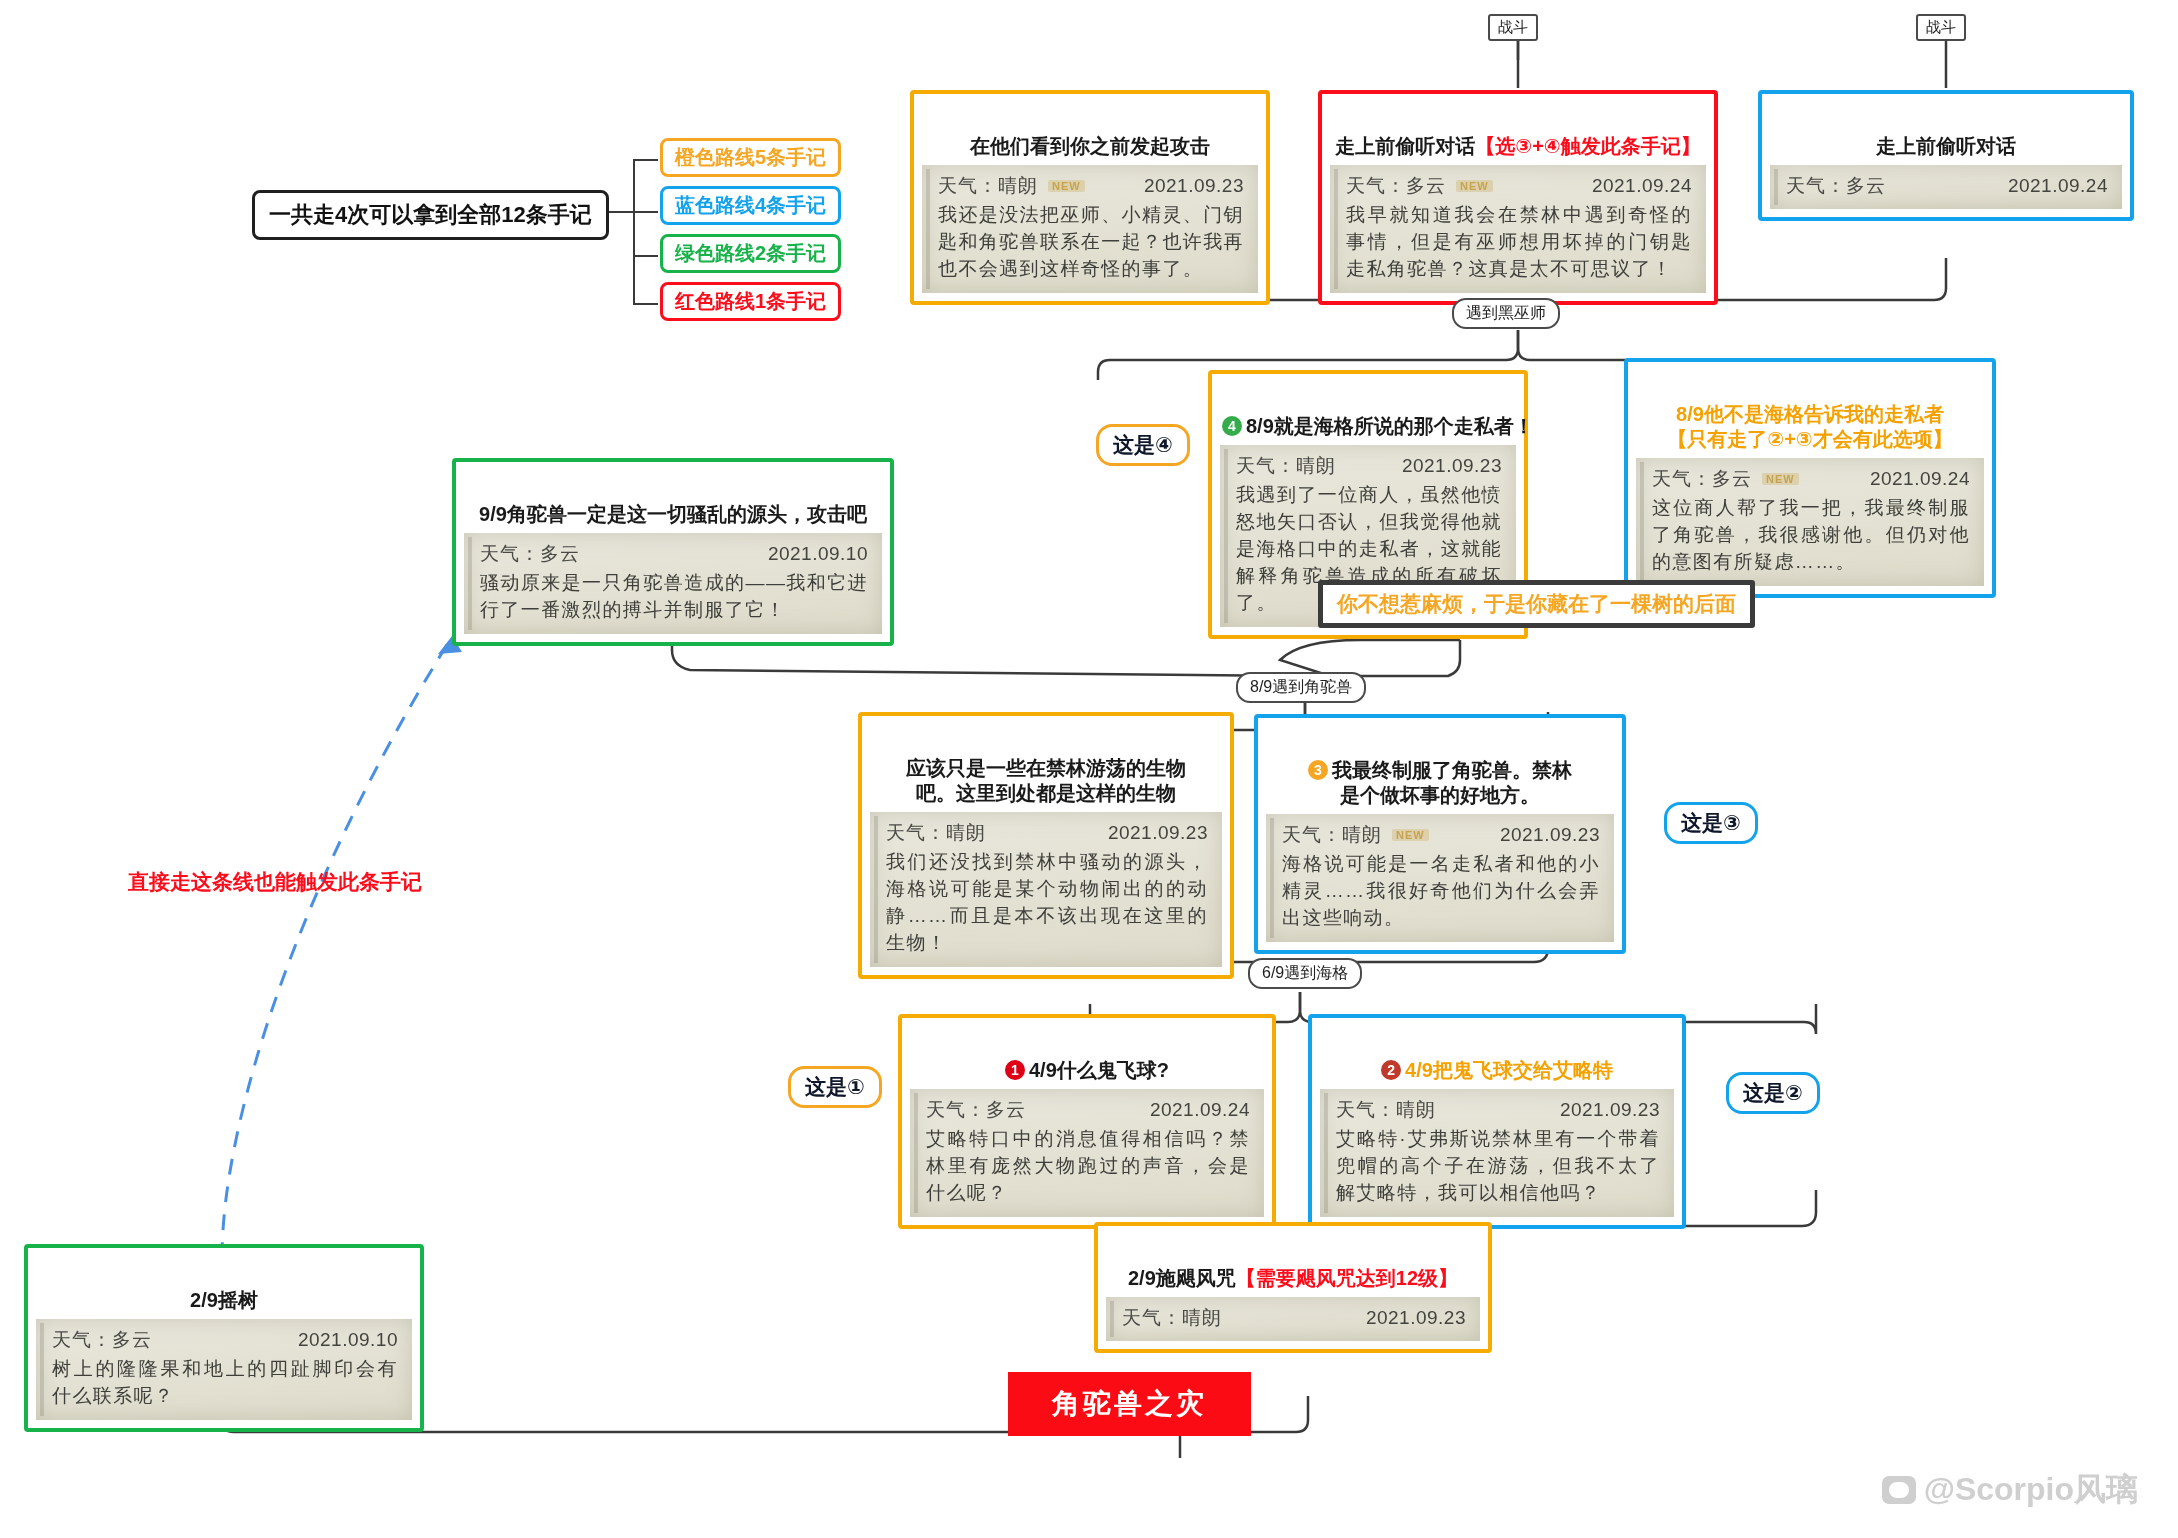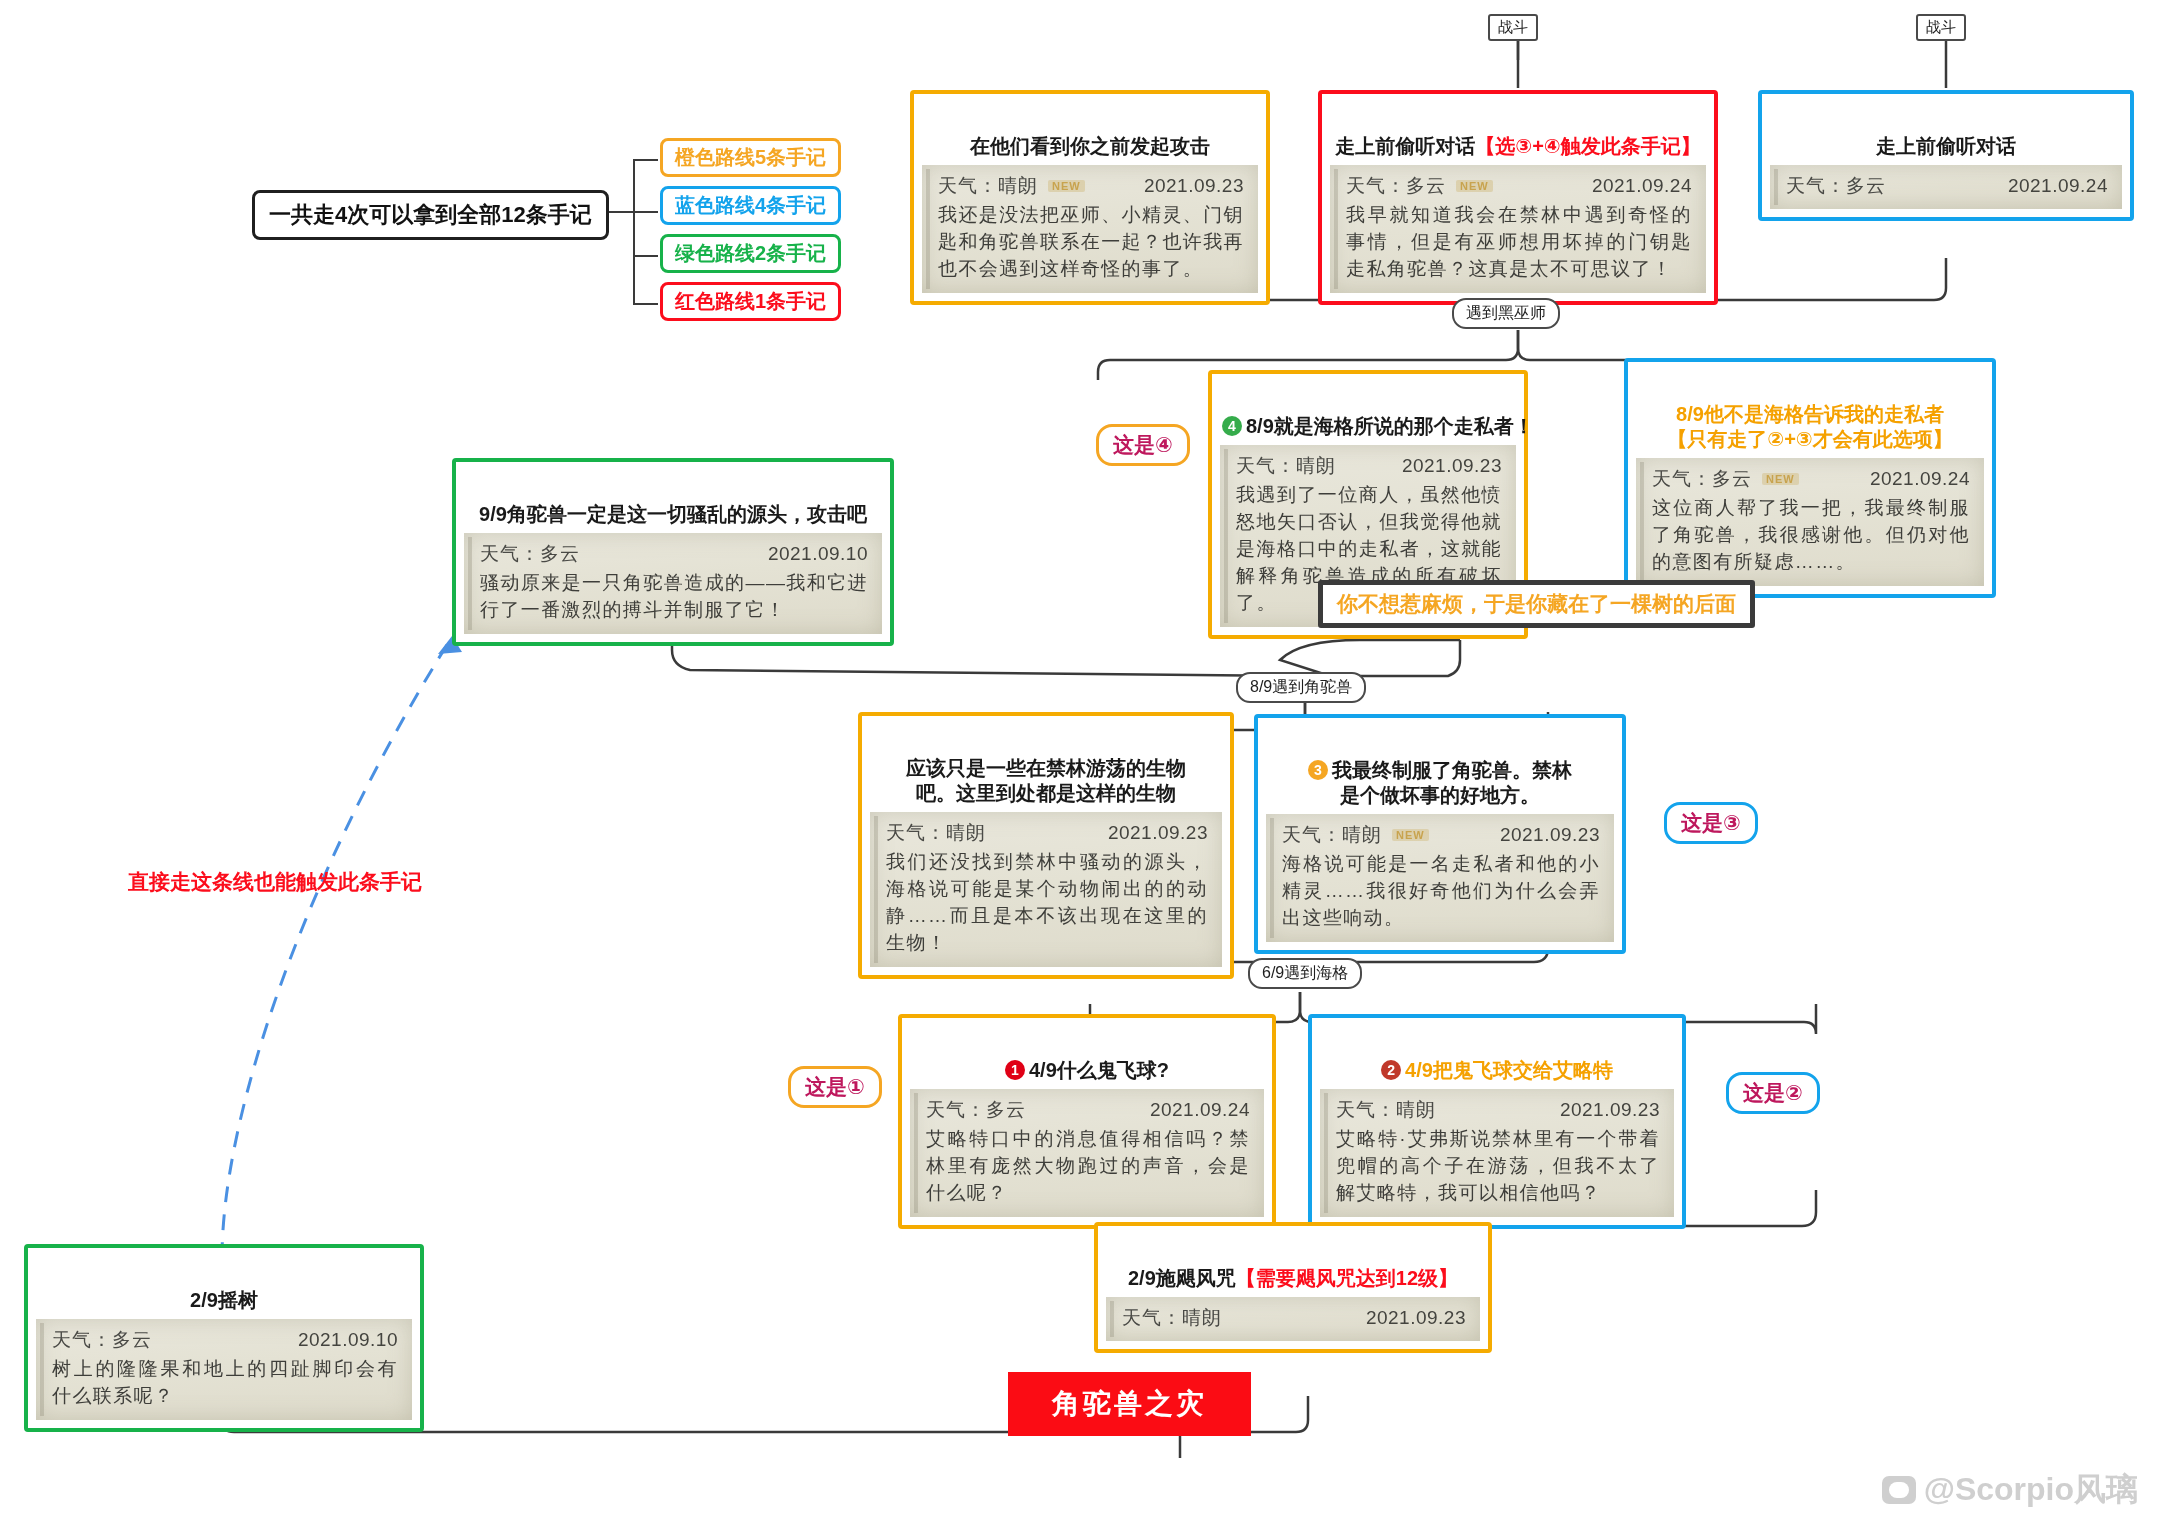--- a/index.html
+++ b/index.html
@@ -115,21 +115,21 @@
   .legend-item.orange { border-color:#f5a623; color:#f5a623; }
   .legend-item.blue   { border-color:#13a3ec; color:#13a3ec; }
   .legend-item.green  { border-color:#17b24a; color:#17b24a; }
   .legend-item.red    { border-color:#fc0d1c; color:#fc0d1c; }
 
   
   .callout {
     position:absolute;
     border:3px solid #f5a623; border-radius:16px;
     background:#fff; padding:4px 14px;
-    font-size:21px; font-weight:bold; color:#be185d;
+    font-size:21px; font-weight:bold; color:#0f172a;
     white-space:nowrap; z-index:7;
   }
   .callout.blue { border-color:#13a3ec; }
 
   
   .darkbar {
     position:absolute;
     background:#fff;
     border:5px solid #3b3b3b;
     border-radius:3px;

